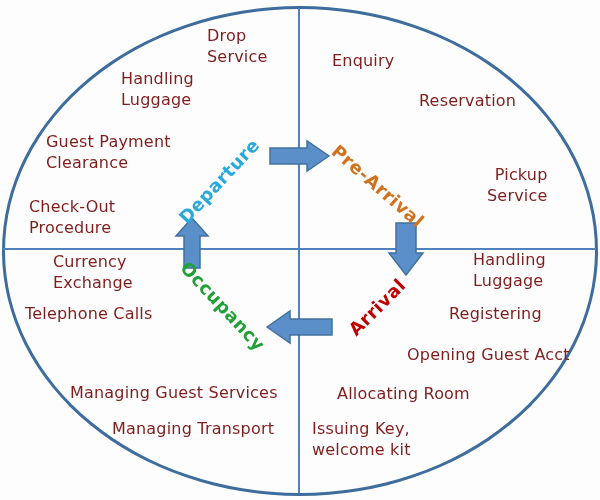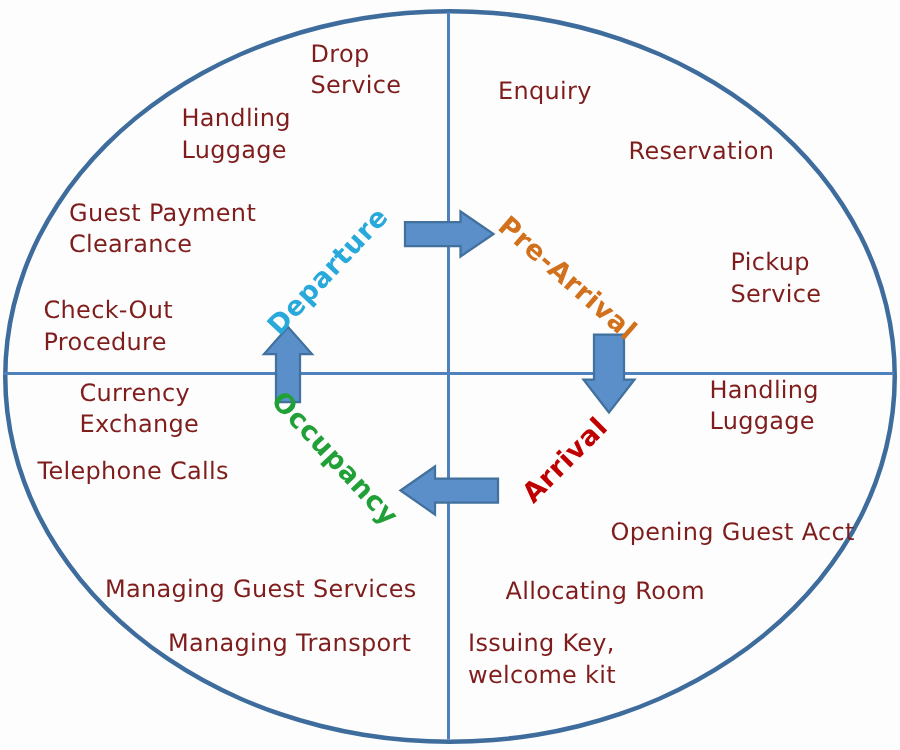--- a/index.html
+++ b/index.html
@@ -56,21 +56,21 @@
     position:absolute;left:0;top:0;
     width:600px;height:500px;
   }
   
   .a-drop        {left:207px;top:25px;}
   .a-handl-dep   {left:121px;top:68px;}
   .a-payment     {left:46px; top:131px;}
   .a-checkout    {left:29px; top:196px;}
   .a-enquiry     {left:332px;top:50px;}
   .a-reservation {left:419px;top:90px;}
-  .a-pickup      {left:487px;top:164px;}
+  .a-pickup      {left:487px;top:164px;text-align:right;}
   .a-handl-arr   {left:473px;top:249px;}
   .a-registering {left:449px;top:303px;}
   .a-openacct    {left:383px;top:344px;margin-left:24px;}
   .a-allocroom   {left:337px;top:383px;}
   .a-issuingkey  {left:312px;top:418px;}
   .a-currency    {left:53px; top:251px;}
   .a-telephone   {left:25px; top:303px;}
   .a-mgacct      {left:37px; top:344px;}
   .a-mgservices  {left:70px; top:382px;}
   .a-mgtransport {left:112px;top:418px;}
@@ -105,20 +105,21 @@
   <div class="activity a-checkout">Check-Out
 Procedure</div>
 
   <div class="activity a-enquiry">Enquiry</div>
   <div class="activity a-reservation">Reservation</div>
   <div class="activity a-pickup">Pickup
 Service</div>
 
   <div class="activity a-handl-arr">Handling
 Luggage</div>
+  <div class="activity a-registering">Registering</div>
   <div class="activity a-openacct">Opening Guest Acct</div>
   <div class="activity a-allocroom">Allocating Room</div>
   <div class="activity a-issuingkey">Issuing Key,
 welcome kit</div>
 
   <div class="activity a-currency">Currency
 Exchange</div>
   <div class="activity a-telephone">Telephone Calls</div>
   <div class="activity a-mgservices">Managing Guest Services</div>
   <div class="activity a-mgtransport">Managing Transport</div>

